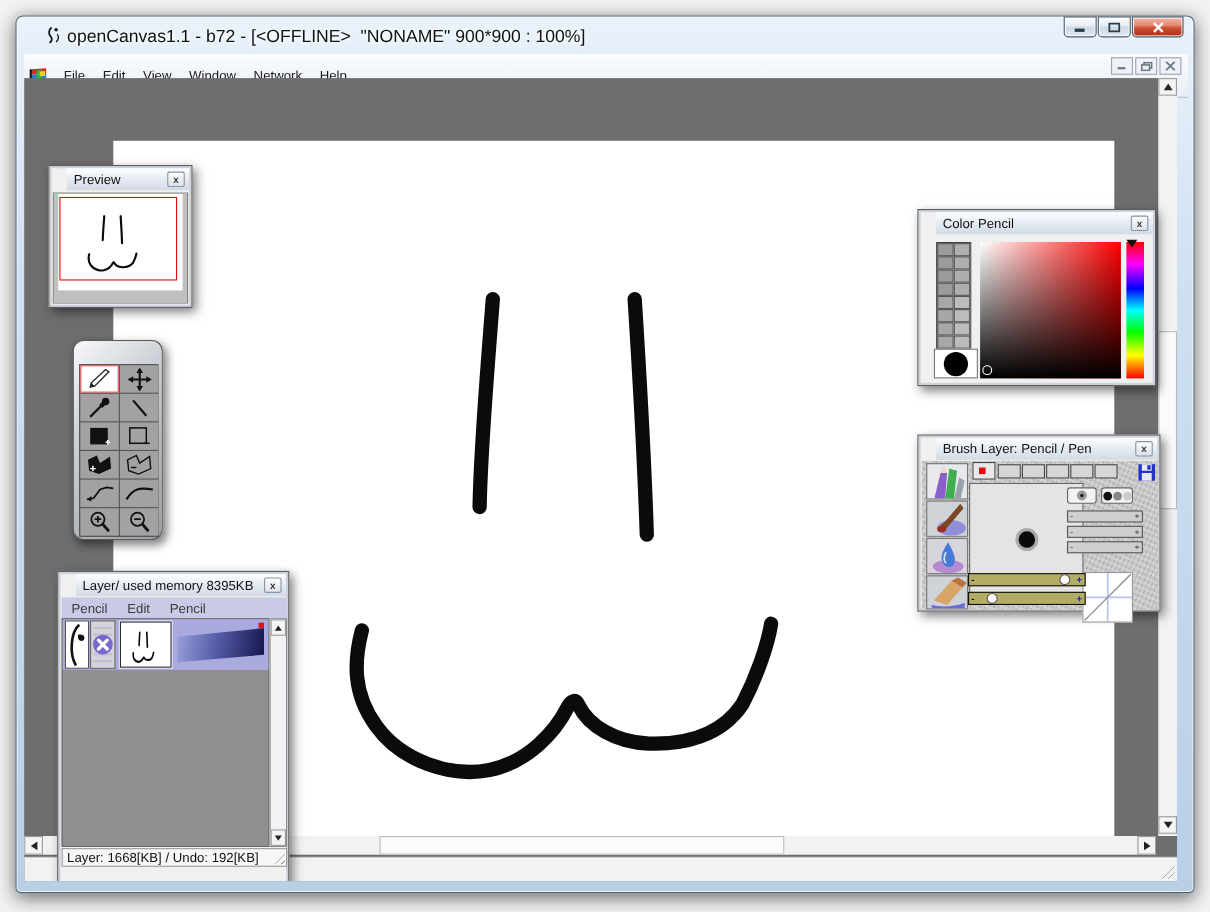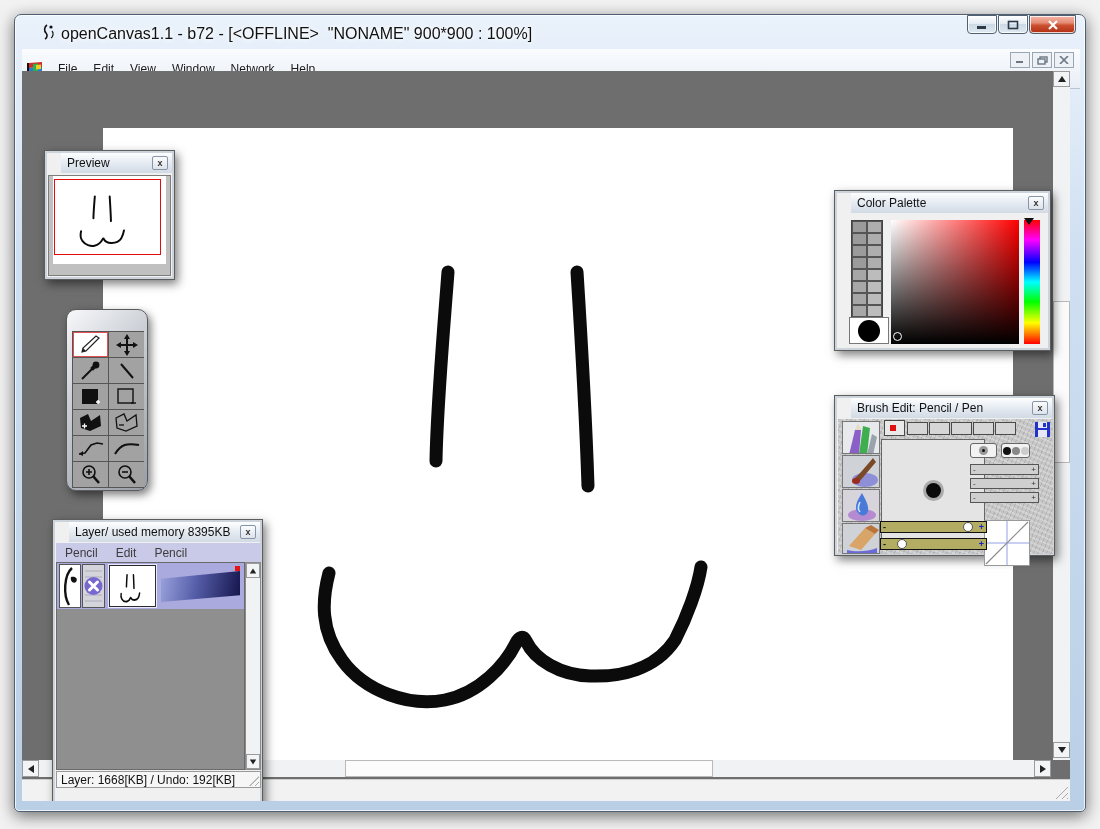--- a/index.html
+++ b/index.html
@@ -389,21 +389,21 @@
           </div>
       </div>
       <div class="abs" id="layer-status">
         <span>Layer: 1668[KB] / Undo: 192[KB]</span>
         <div class="abs grip" style="right:1px;bottom:1px;width:10px;height:10px;"></div>
       </div>
     </div>
 
     <div class="abs panel" id="color-panel">
       <div class="abs panel-title">
-        <span>Color Palette</span>
+        <span>Color Pencil</span>
         <div class="panel-close">x</div>
       </div>
       <div class="abs" id="swatch-grid">
         <div class="sw a"></div>
           <div class="sw b"></div>
         <div class="sw a"></div>
           <div class="sw b"></div>
         <div class="sw a"></div>
           <div class="sw b"></div>
         <div class="sw a"></div>
@@ -422,21 +422,21 @@
       </div>
       <div class="abs" id="sv-square">
         <div class="abs" id="sv-cursor"></div>
       </div>
       <div class="abs" id="hue-bar"></div>
       <div class="abs" id="hue-marker"></div>
     </div>
 
     <div class="abs panel" id="brush-panel">
       <div class="abs panel-title">
-        <span>Brush Edit: Pencil / Pen</span>
+        <span>Brush Layer: Pencil / Pen</span>
         <div class="panel-close">x</div>
       </div>
       <div class="abs" id="brush-body">
 
         <div class="abs brush-icon" style="top:2px;">
           <svg width="38" height="33">
             <rect width="38" height="33" fill="#e8e9ec"></rect>
             <polygon points="6,33 12,8 18,8 16,33" fill="#8a5fc8"></polygon>
             <polygon points="16,33 20,4 27,6 24,33" fill="#3fae4e"></polygon>
             <polygon points="12,8 15,1 18,8" fill="#e8d9c2"></polygon>

